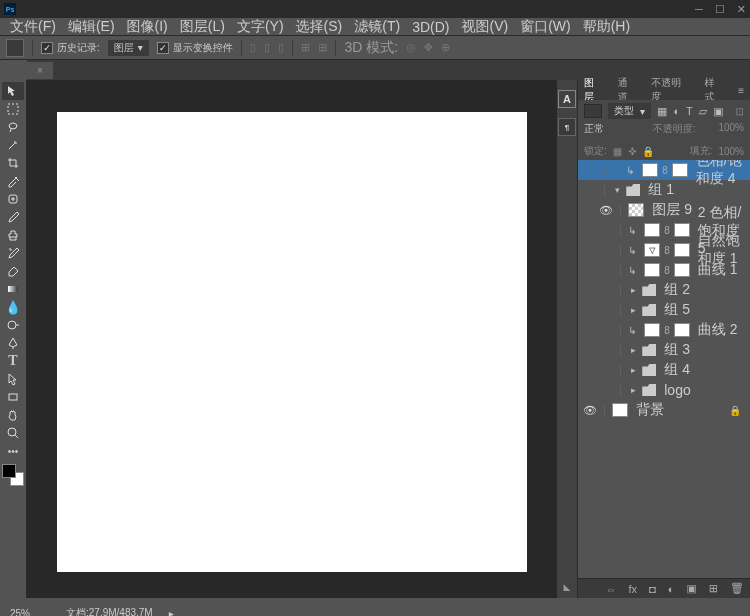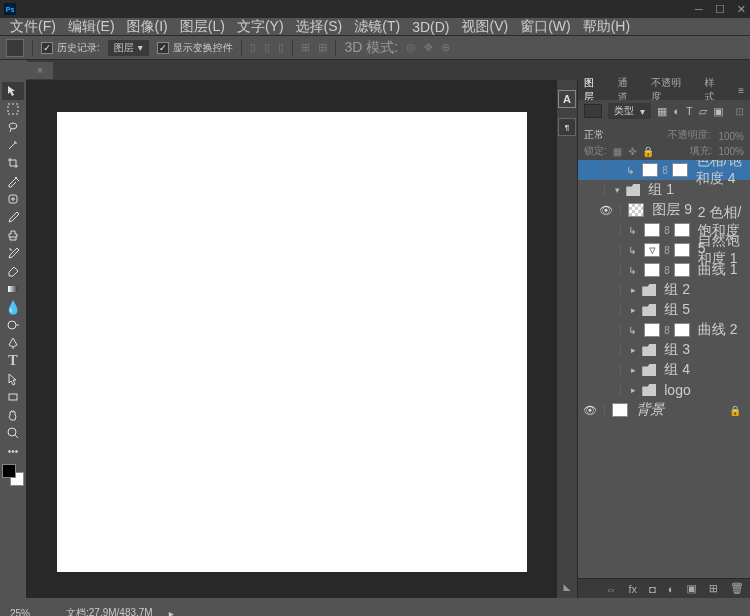--- a/index.html
+++ b/index.html
@@ -36,21 +36,21 @@
 .mid-panel .tri{margin-top:auto;margin-bottom:6px;font-size:9px;color:#999}
 .right-panel{flex:1;background:#535353;display:flex;flex-direction:column;font-size:10px}
 .panel-tabs{height:20px;background:#3a3a3a;display:flex;align-items:center;padding-left:6px;gap:14px}
 .panel-tabs span{cursor:pointer;color:#aaa;font-size:10px}
 .panel-tabs span.active{color:#fff}
 .panel-tabs .menu{margin-left:auto;margin-right:6px;cursor:pointer}
 .panel-toolbar{height:22px;background:#484848;display:flex;align-items:center;padding:0 6px;gap:6px}
 .panel-toolbar .search{width:18px;height:14px;background:#3a3a3a;border:1px solid #2a2a2a}
 .panel-toolbar .dd{background:#3a3a3a;padding:1px 6px;font-size:10px;display:flex;align-items:center;gap:6px}
 .panel-toolbar .ticon{font-size:11px;cursor:pointer;color:#bbb}
-.panel-opacity{height:20px;background:#484848;display:flex;align-items:flex-end;padding:0 6px;gap:8px}
+.panel-opacity{height:20px;background:#484848;display:flex;align-items:flex-start;padding:0 6px;gap:23px}
 .panel-opacity .left{flex:1}
 .panel-fill{height:18px;background:#484848;display:flex;align-items:center;padding:0 6px;gap:6px;color:#888}
 .panel-fill span{font-size:10px}
 .layers{flex:1;overflow:auto;background:#535353}
 .layer{height:20px;display:flex;align-items:center;padding:0 4px;gap:4px;cursor:pointer}
 .layer.selected{background:#3874ab}
 .layer .eye{width:16px;text-align:center;color:#ddd;font-size:11px}
 .layer .vline{color:#666}
 .layer .arrow{width:10px;text-align:center;color:#bbb;font-size:9px}
 .layer .thumb{width:16px;height:14px;background:#fff;border:1px solid #888}
@@ -378,21 +378,21 @@
         <span class="eye"></span>
           <span class="vline">│</span>
         <span class="arrow">▸</span>
         <span class="folder-icon"></span>
         <span class="name">logo</span>
       </div>
       <div class="layer">
         <span class="eye">👁</span>
           <span class="vline">│</span>
         <div class="thumb"></div>
-        <span class="name" style="font-style:italic">背景</span>
+        <span class="name" style="">背景</span>
         <span class="lock">🔒</span>
       </div>
     </div>
 
     <div class="panel-footer">
       <span>⇔</span>
       <span>fx</span>
       <span>◘</span>
       <span>◐</span>
       <span>▣</span>

